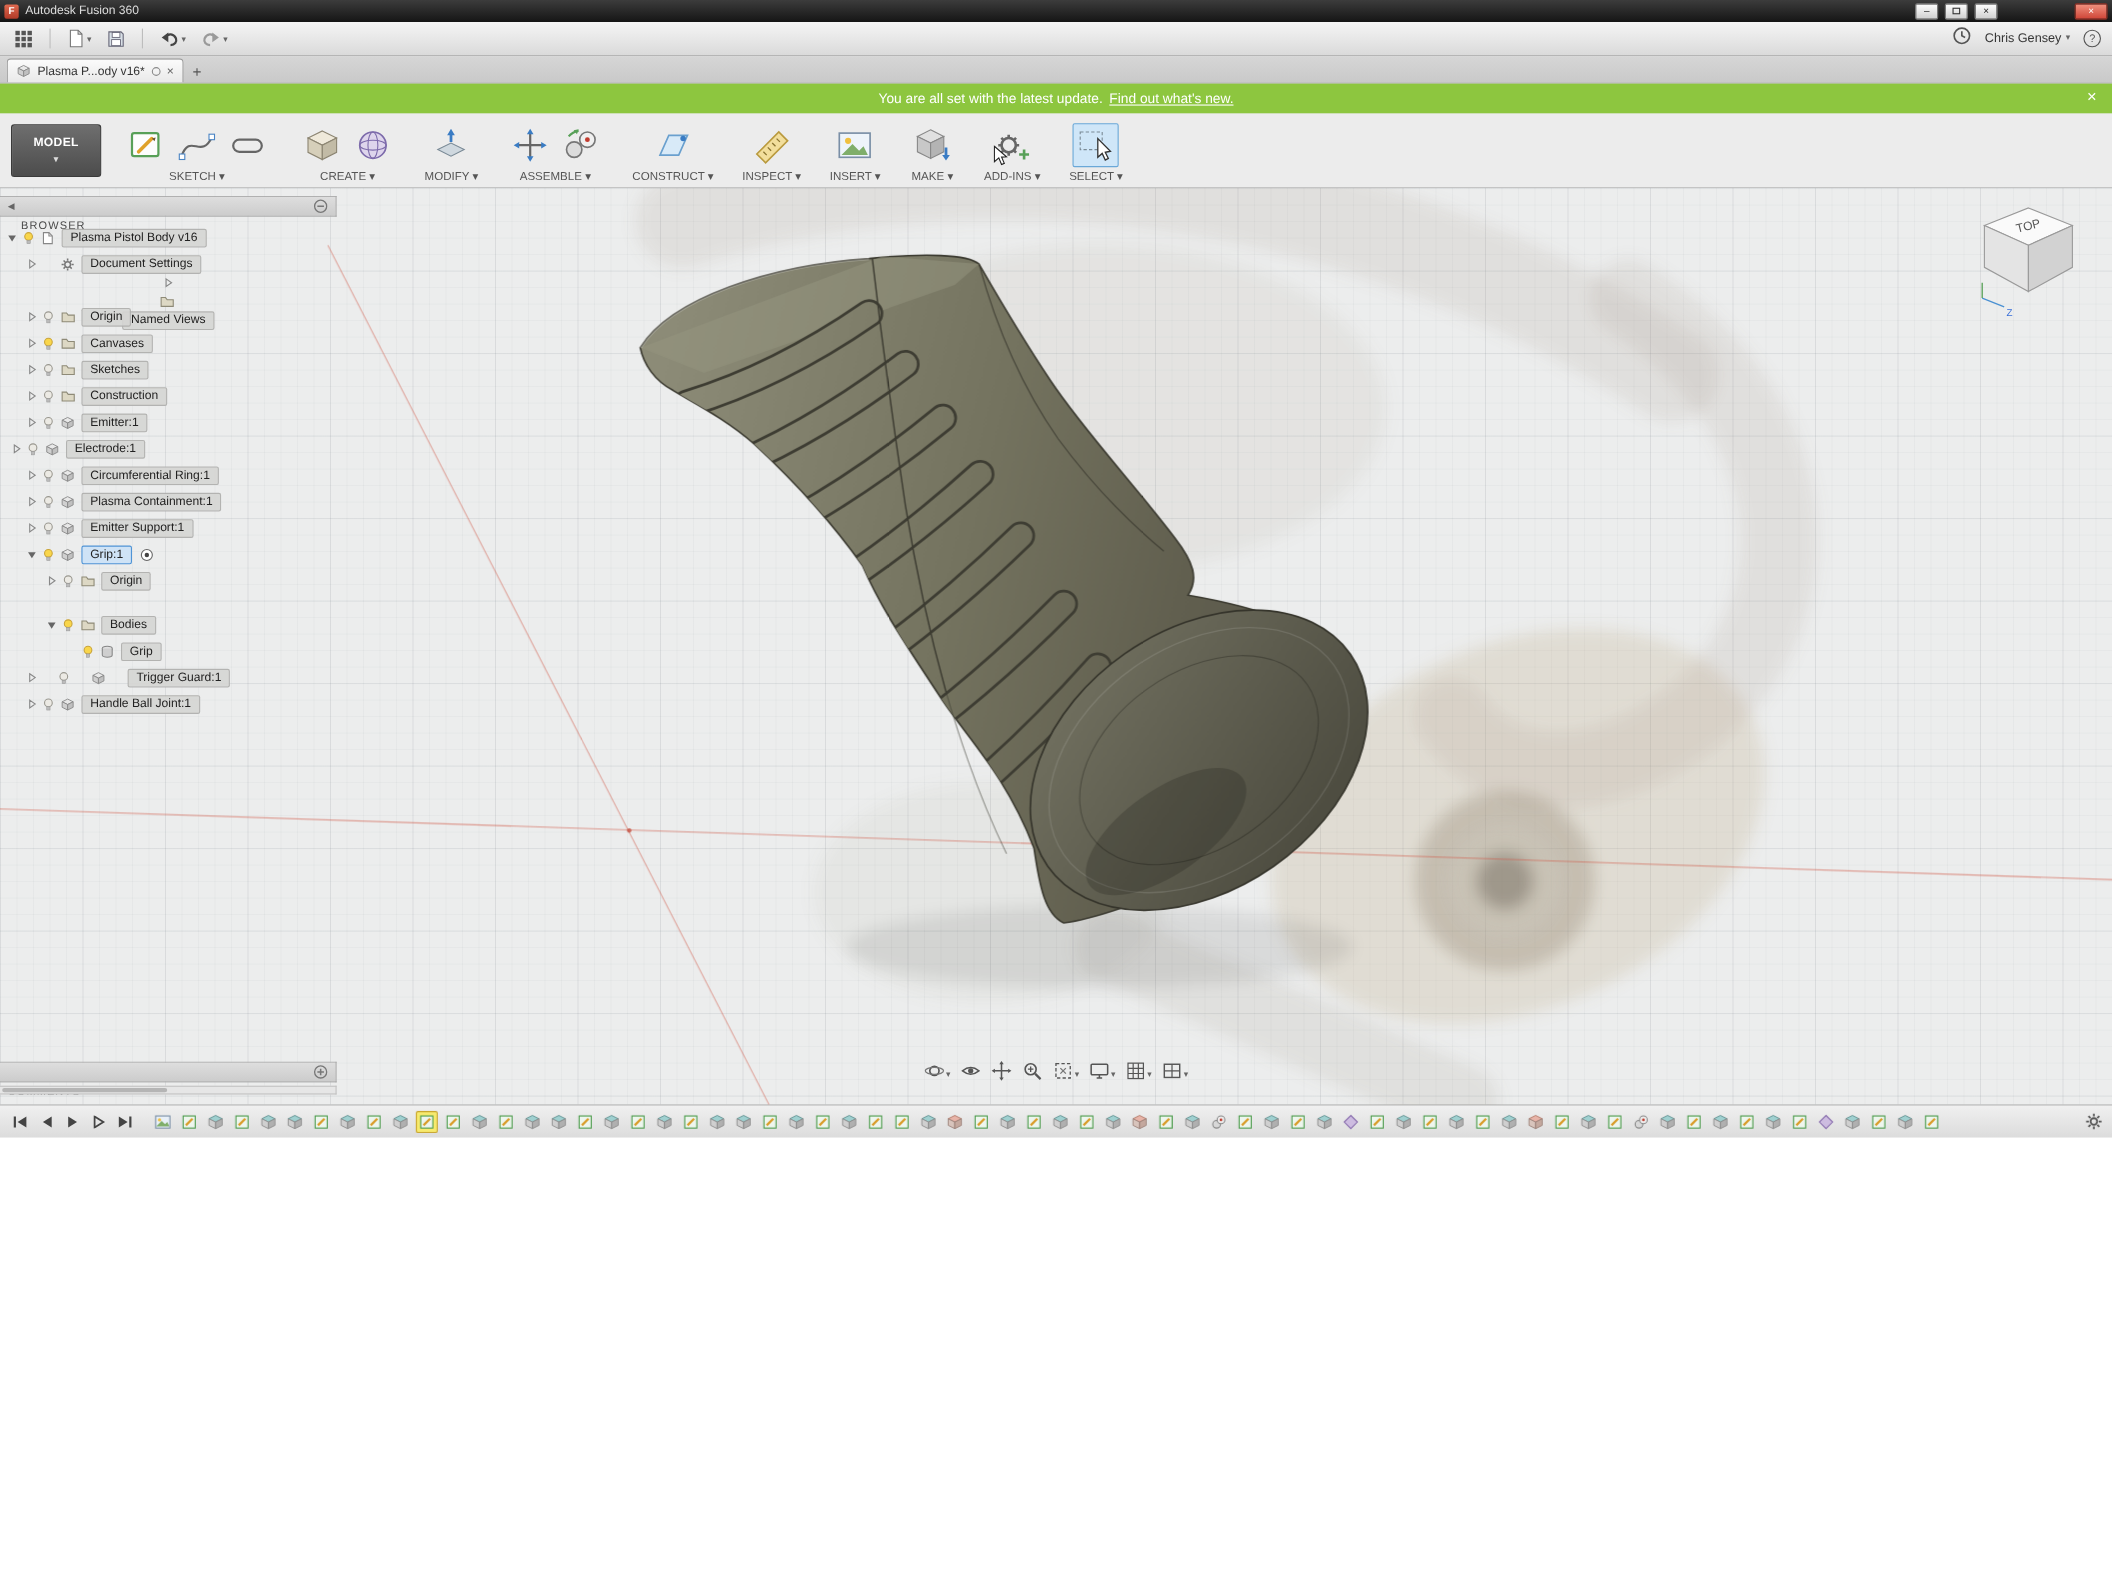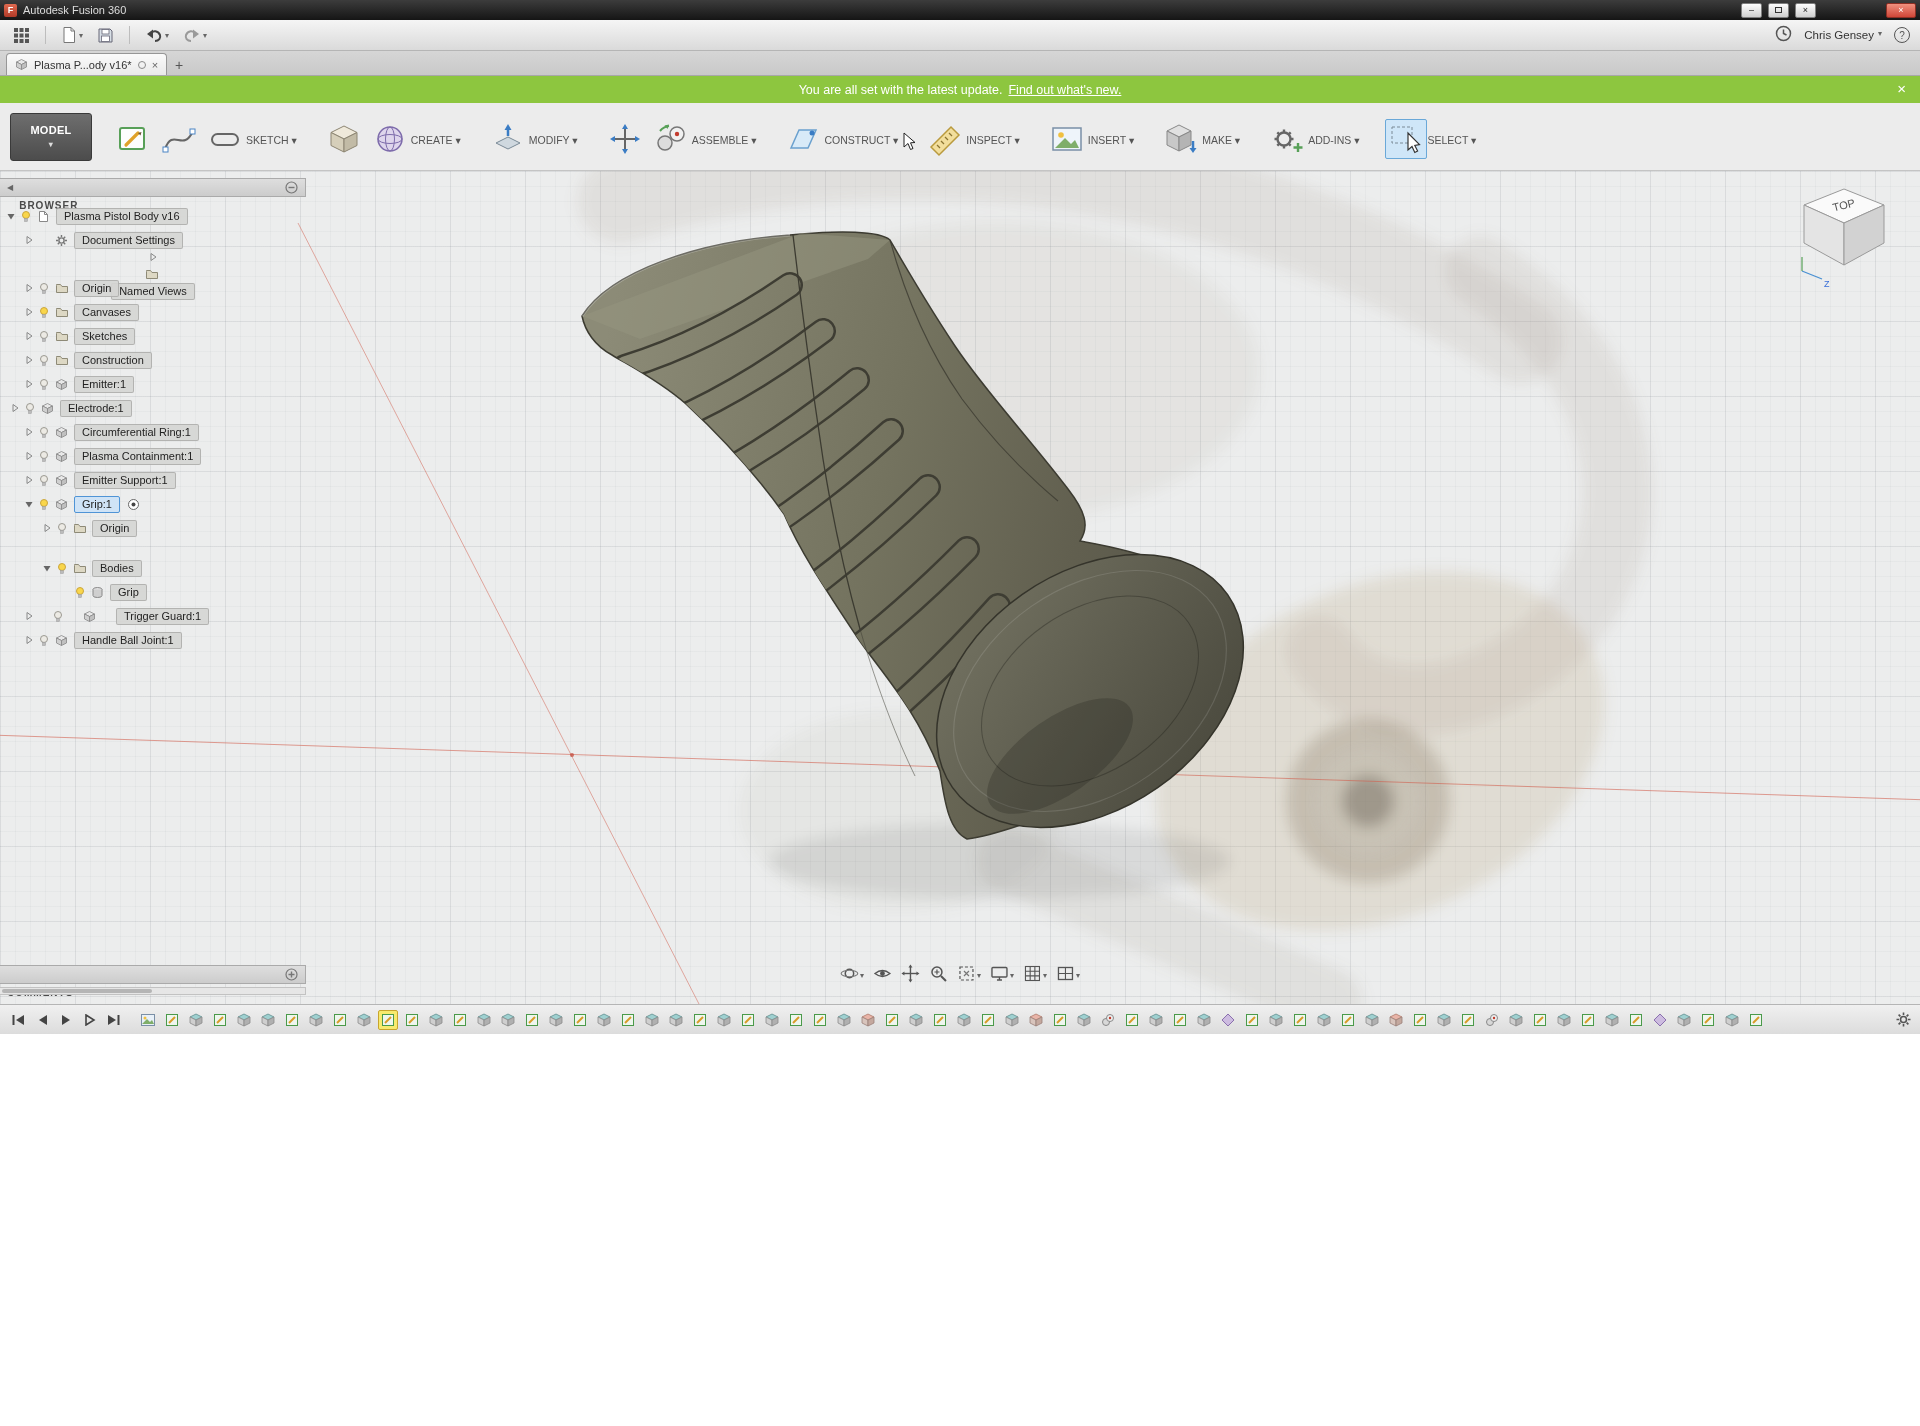--- a/index.html
+++ b/index.html
@@ -35,21 +35,21 @@
   
   .banner { height:27px; background:var(--banner-green,#8dc63f); display:flex; align-items:center; justify-content:center; gap:6px; position:relative; }
   .banner .msg { color:#fff; font-size:12.5px; }
   .banner .lnk { color:#fff; font-size:12.5px; text-decoration:underline; }
   .banner-close { position:absolute; right:14px; top:4px; color:#fff; font-size:15px; }
 
   
   .ribbon { height:68px; background:#ececec; border-bottom:1px solid #c4c4c4; display:flex; align-items:center; padding:0 10px; gap:20px; }
   .model-btn { width:82px; height:48px; background:linear-gradient(#6e6e6e,#4c4c4c); border:1px solid #3a3a3a; border-radius:3px; color:#fff; font-size:11px; font-weight:bold; display:flex; align-items:center; justify-content:center; gap:4px; letter-spacing:.3px;flex-direction:column; }
   .rgroups { display:flex; gap:26px; align-items:flex-start; padding-top:5px; }
-  .rgroup { display:flex; flex-direction:row; align-items:center; }
+  .rgroup { display:flex; flex-direction:column; align-items:center; }
   .ricons { display:flex; gap:4px; height:40px; align-items:center; }
   .ricon { width:42px; height:40px; display:flex; align-items:center; justify-content:center; border-radius:2px; }
   .ricon.rsel { background:#cfe6f8; border:1px solid #6aa8d8; }
   .rlabel { font-size:10.5px; color:#555; margin-top:2px; white-space:nowrap; }
 
   
   .viewport { position:absolute; top:171px; left:0; width:1920px; height:833px; overflow:hidden;
     background-color:#eceded;
     background-image:
       linear-gradient(rgba(110,120,130,0.10) 1px, transparent 1px),
@@ -58,21 +58,21 @@
       linear-gradient(90deg, rgba(110,120,130,0.05) 1px, transparent 1px);
     background-size:75px 75px, 75px 75px, 15px 15px, 15px 15px; }
   .scene { position:absolute; top:0; left:0; }
 
   
   .viewcube { position:absolute; top:8px; right:22px; width:104px; height:112px; }
 
   
   .browser { position:absolute; top:7px; left:0; width:306px; }
   .panel-hd { height:19px; width:306px; background:linear-gradient(#dedede,#cccccc); border:1px solid #aaa; border-left:none; display:flex; align-items:center; gap:6px; padding:0 7px; }
-  .panel-hd .phd-title { font-size:10px; font-weight:bold; color:#4a4a4a; letter-spacing:1px; flex:1;margin-top:35px; }
+  .panel-hd .phd-title { font-size:10px; font-weight:normal; color:#4a4a4a; letter-spacing:1px; flex:1;margin-top:35px; }
   .phd-arrow { font-size:8px; color:#666; }
   .tree { padding-top:7px; }
   .trow { display:flex; align-items:center; height:24px; gap:3px; }
   .texp { width:11px; display:flex; align-items:center; }
   .tbulb { width:14px; display:flex; align-items:center; }
   .ticon { width:16px; display:flex; align-items:center; }
   .tlabel { font-size:11px; color:#222; background:rgba(213,213,211,0.9); border:1px solid rgba(158,158,156,0.65); padding:1px 7px 2px; border-radius:2px; white-space:nowrap; }
   .trow.sel .tlabel { background:#cfe3f6; border-color:var(--selection-blue,#4f94d6); }
   .teye { margin-left:4px; display:flex; align-items:center; }
 

